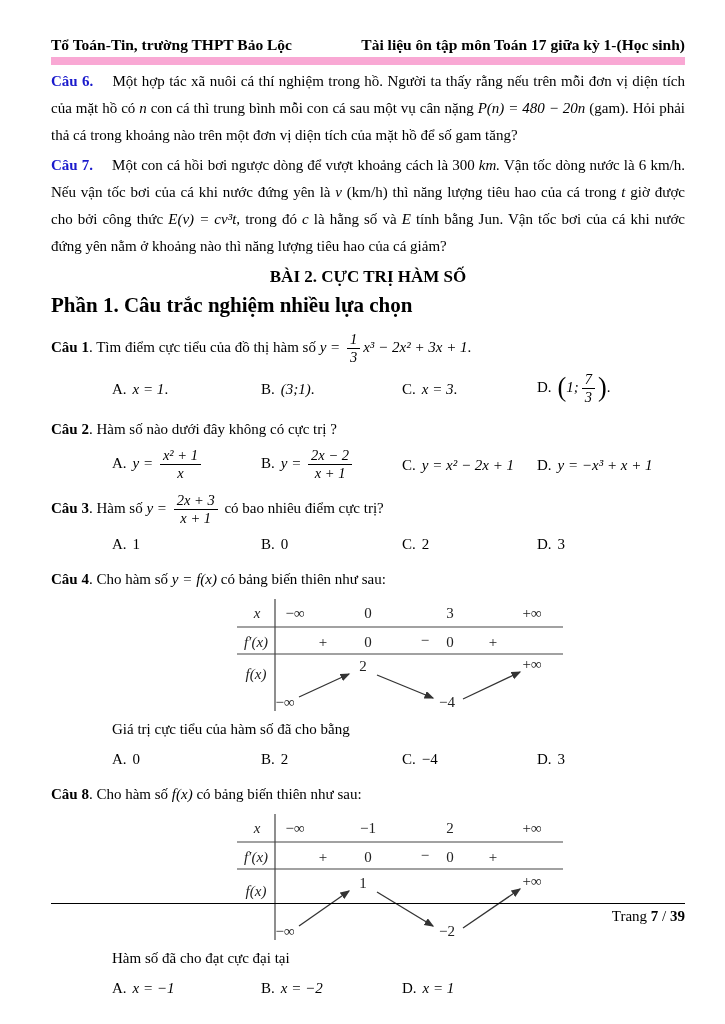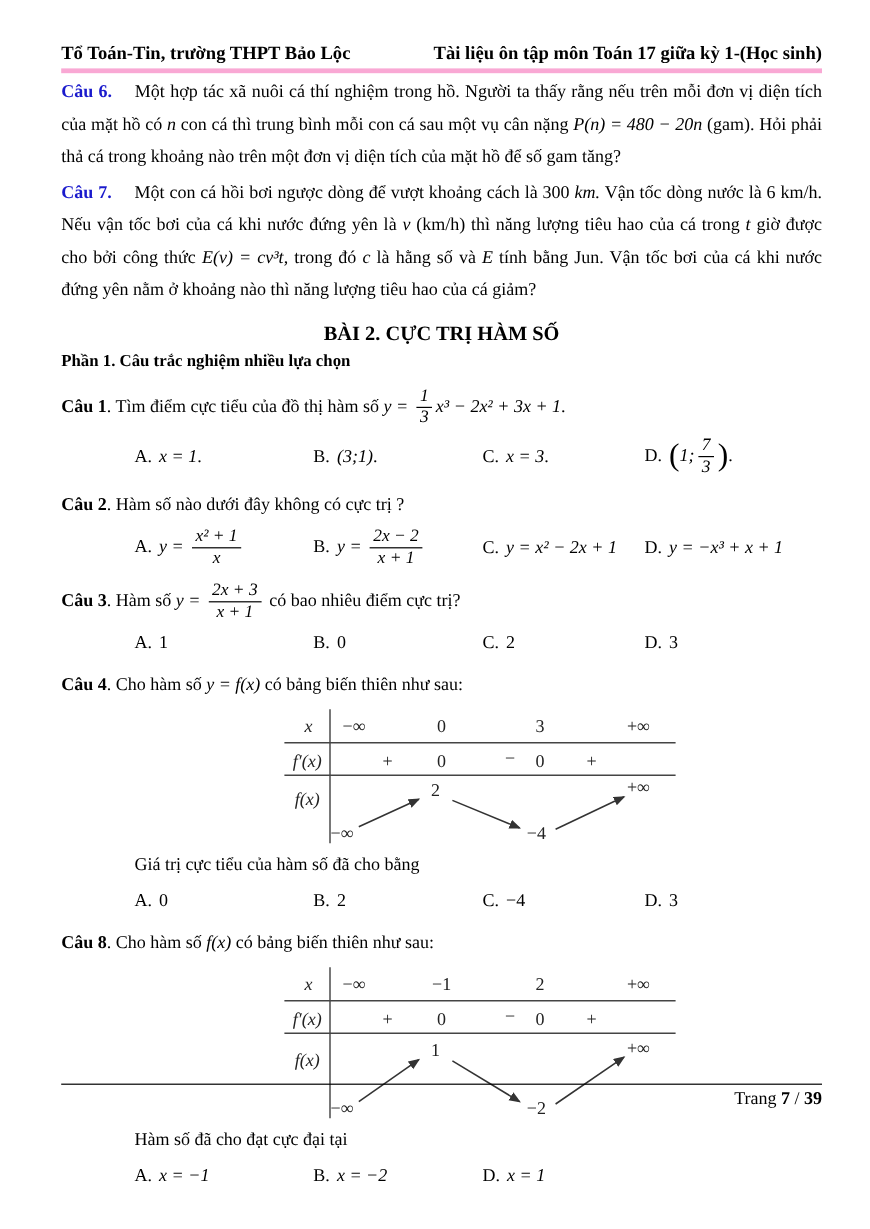--- a/index.html
+++ b/index.html
@@ -9,31 +9,31 @@
     font-family: "Liberation Serif", serif;
     font-size: 15px; color: #000;
   }
   .page { position: relative; width: 725px; height: 1024px; background: #fff; }
   .content { position: absolute; left: 51px; top: 36px; width: 634px; }
 
   
   .header {
     display: flex; justify-content: space-between; align-items: flex-end;
     font-weight: bold; font-size: 15.5px;
-    border-bottom: 4px solid #f9a8d4; padding-bottom: 3px;
+    border-bottom: 8px solid #f9a8d4; padding-bottom: 3px;
   }
 
   
   .para { text-align: justify; line-height: 27px; margin-top: 3px; }
   .qblue { font-weight: bold; margin-right: 19px; }
   .qb { font-weight: bold; }
 
   
-  .bai { text-align: center; font-weight: bold; font-size: 17px; margin-top: 12px; }
-  .phan { font-weight: bold; font-size: 14px; margin-top: 6px; }
+  .bai { text-align: center; font-weight: bold; font-size: 17px; margin-top: 7px; }
+  .phan { font-weight: bold; font-size: 21px; margin-top: 6px; }
 
   
   .qline { line-height: 27px; margin-top: 9px; text-align: justify; }
   .qline.tall { line-height: 40px; }
 
   
   .m { font-style: italic; text-align: right; }
   .b { font-weight: bold; }
   .bp { font-size: 175%; font-weight: 300; vertical-align: -0.14em; line-height: 1; }
   .frac {

